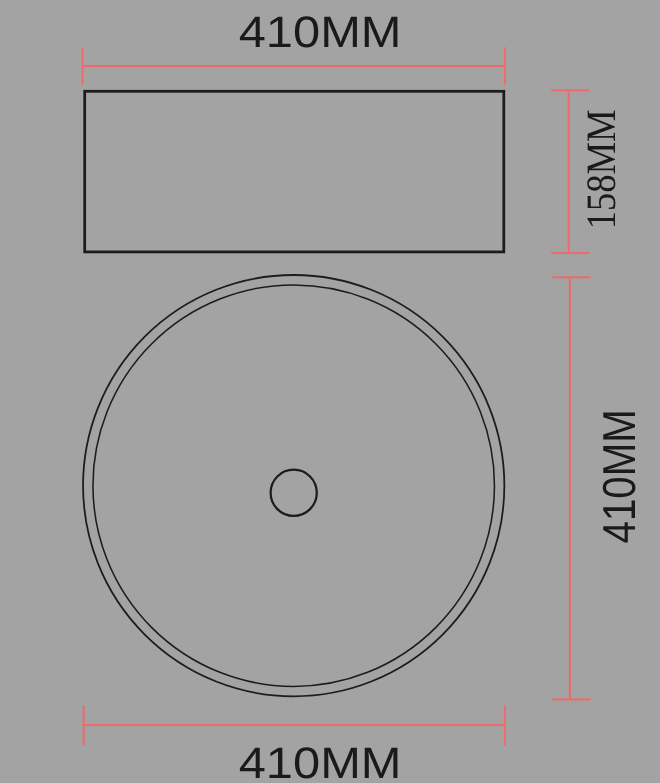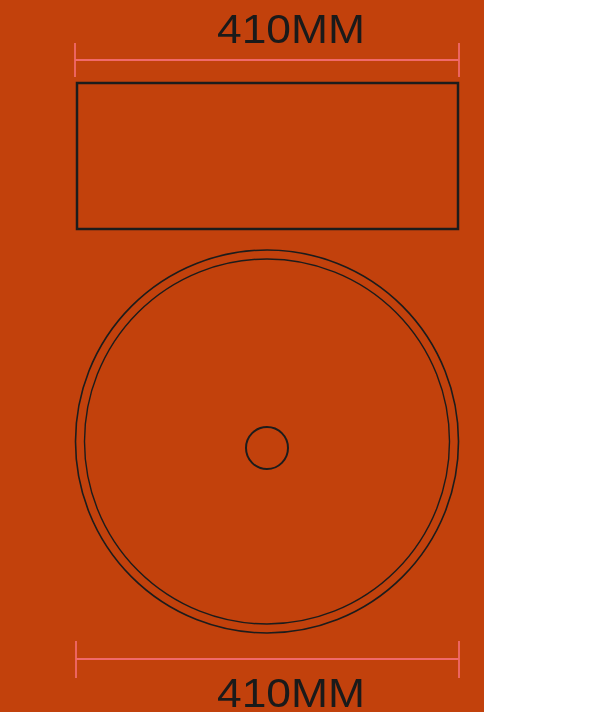--- a/index.html
+++ b/index.html
@@ -2,23 +2,23 @@
 <html><head>
 <meta charset="utf-8">
 <style>
   html, body {
     margin: 0;
     padding: 0;
     background: #ffffff;
   }
   .sheet {
     position: relative;
-    width: 484px;
+    width: 600px;
     height: 712px;
-    background: #c2410c;
+    background: #a3a3a3;
     overflow: hidden;
   }
   svg.drawing {
     display: block;
     width: 600px;
     height: 712px;
   }
   .outline-shape { fill: none; }
   .dim-line { fill: none; }
   .dim-label-sans {

